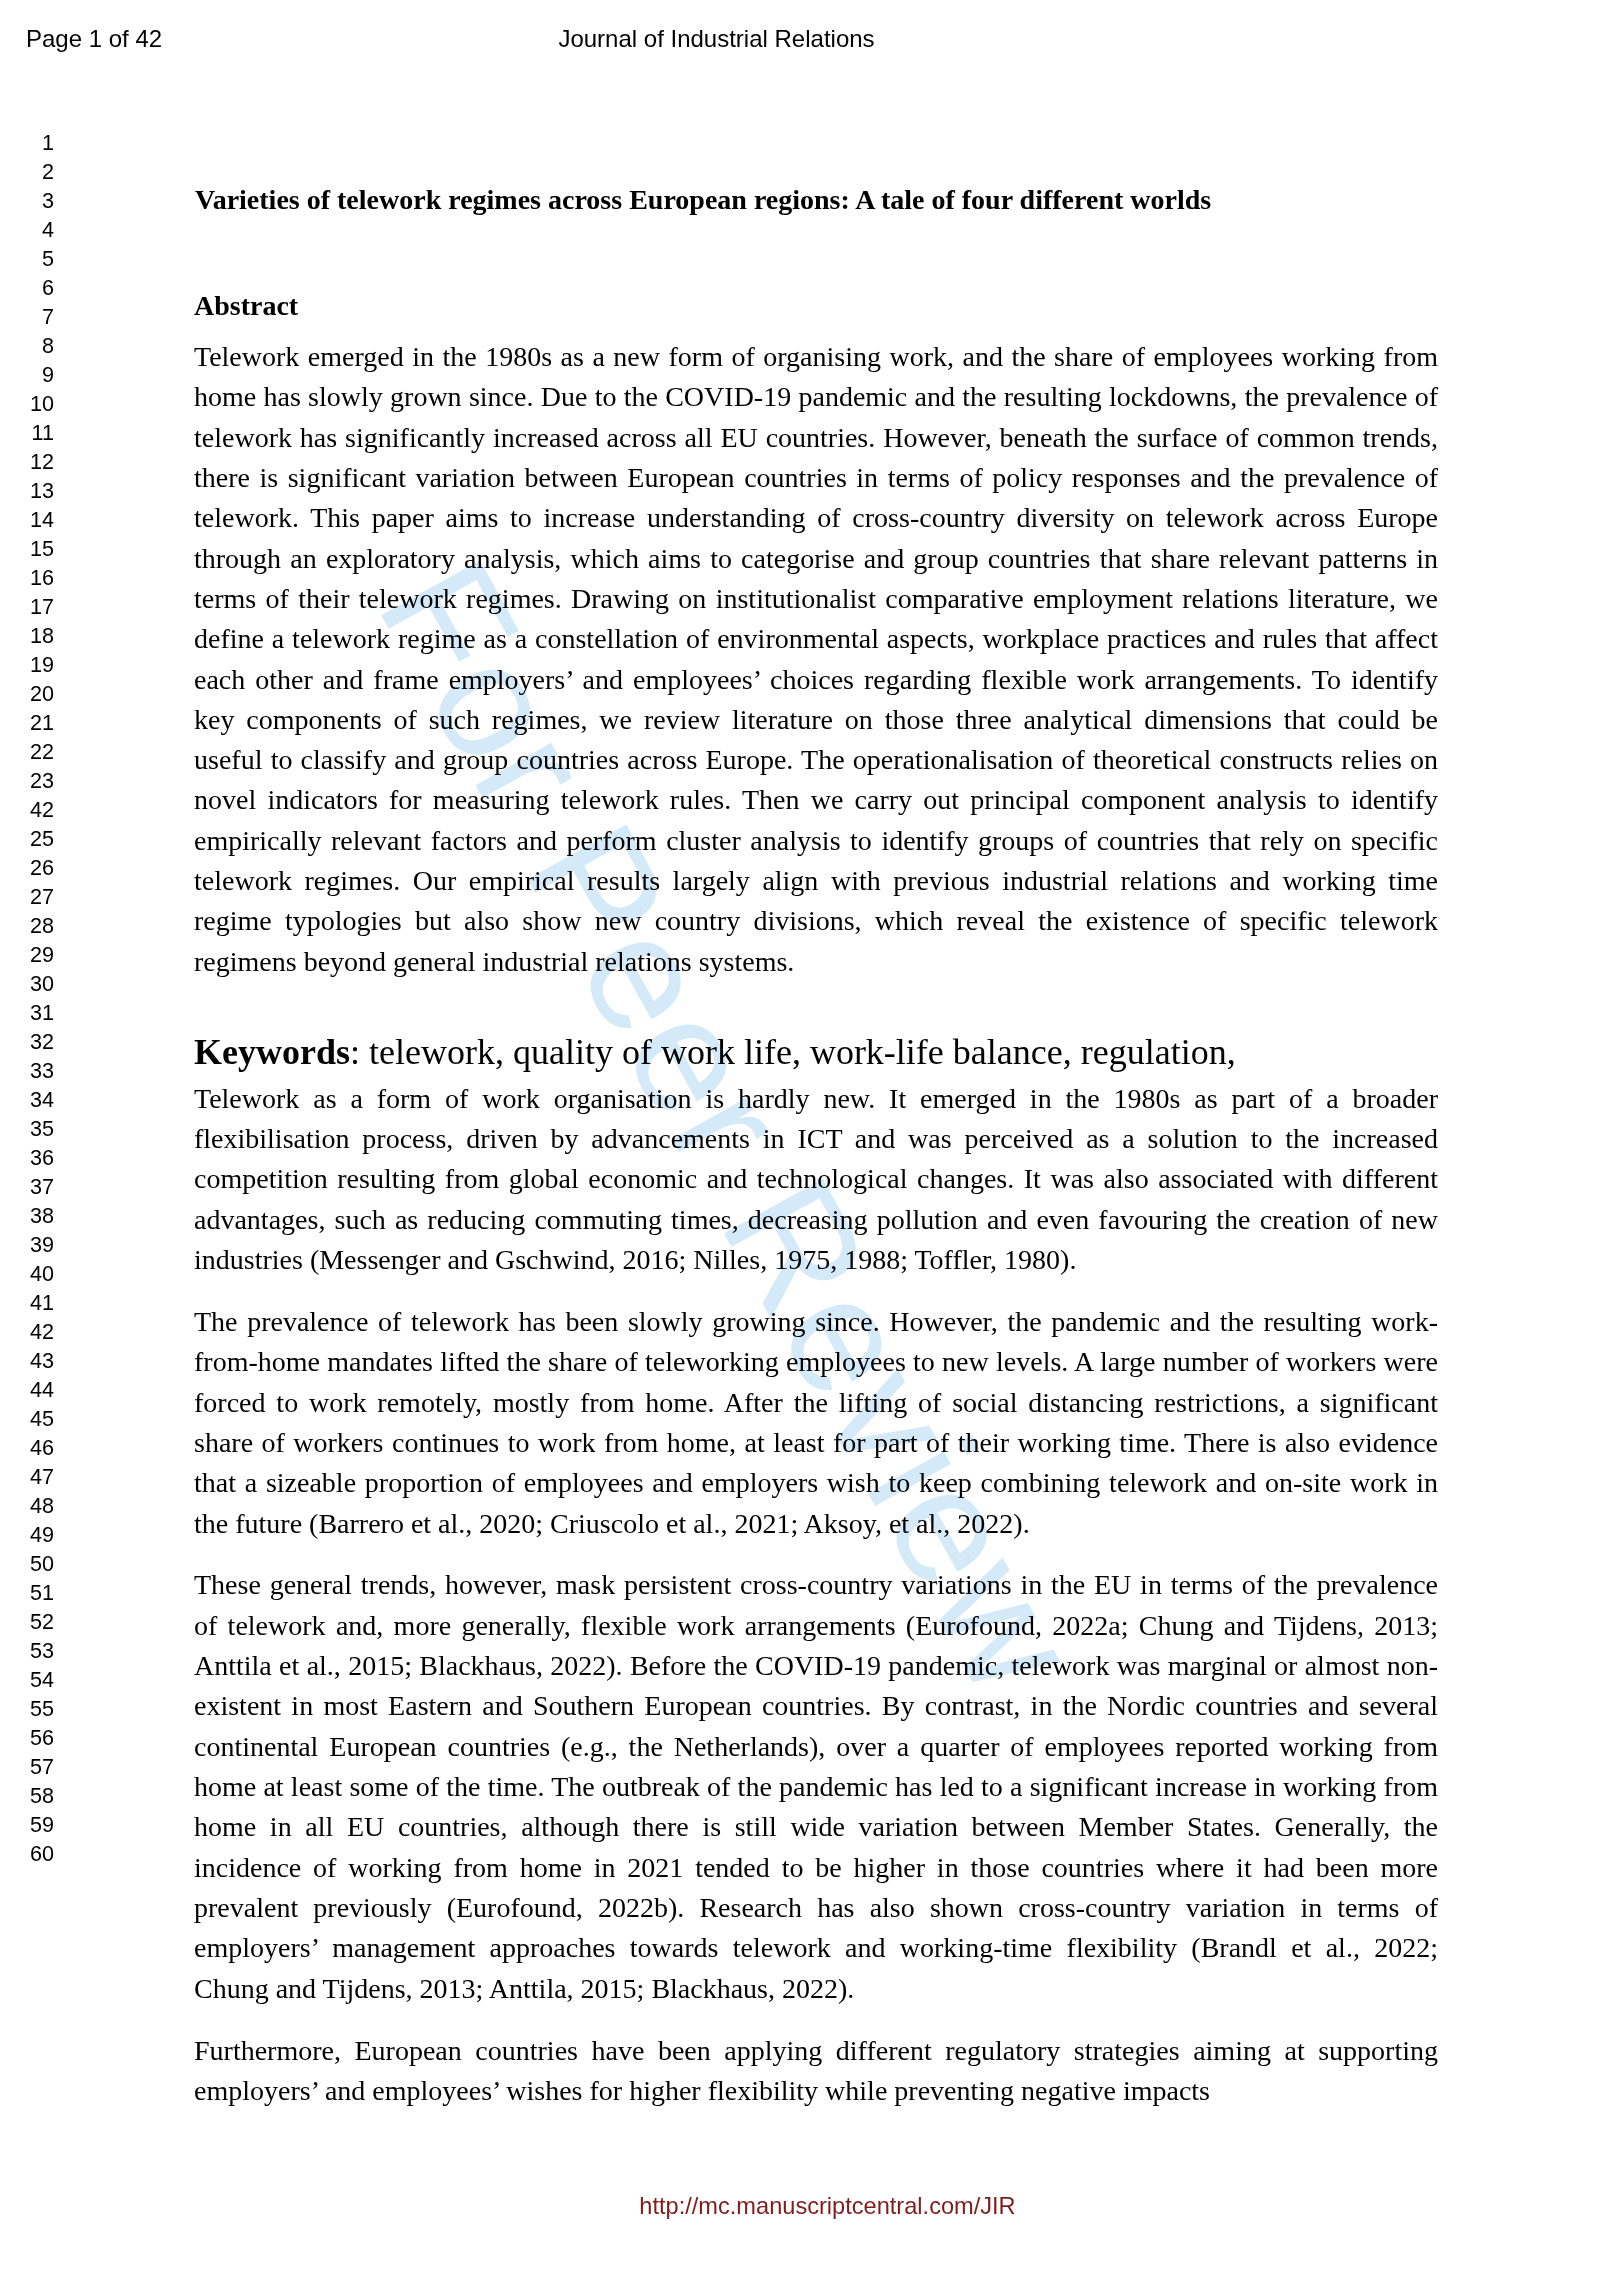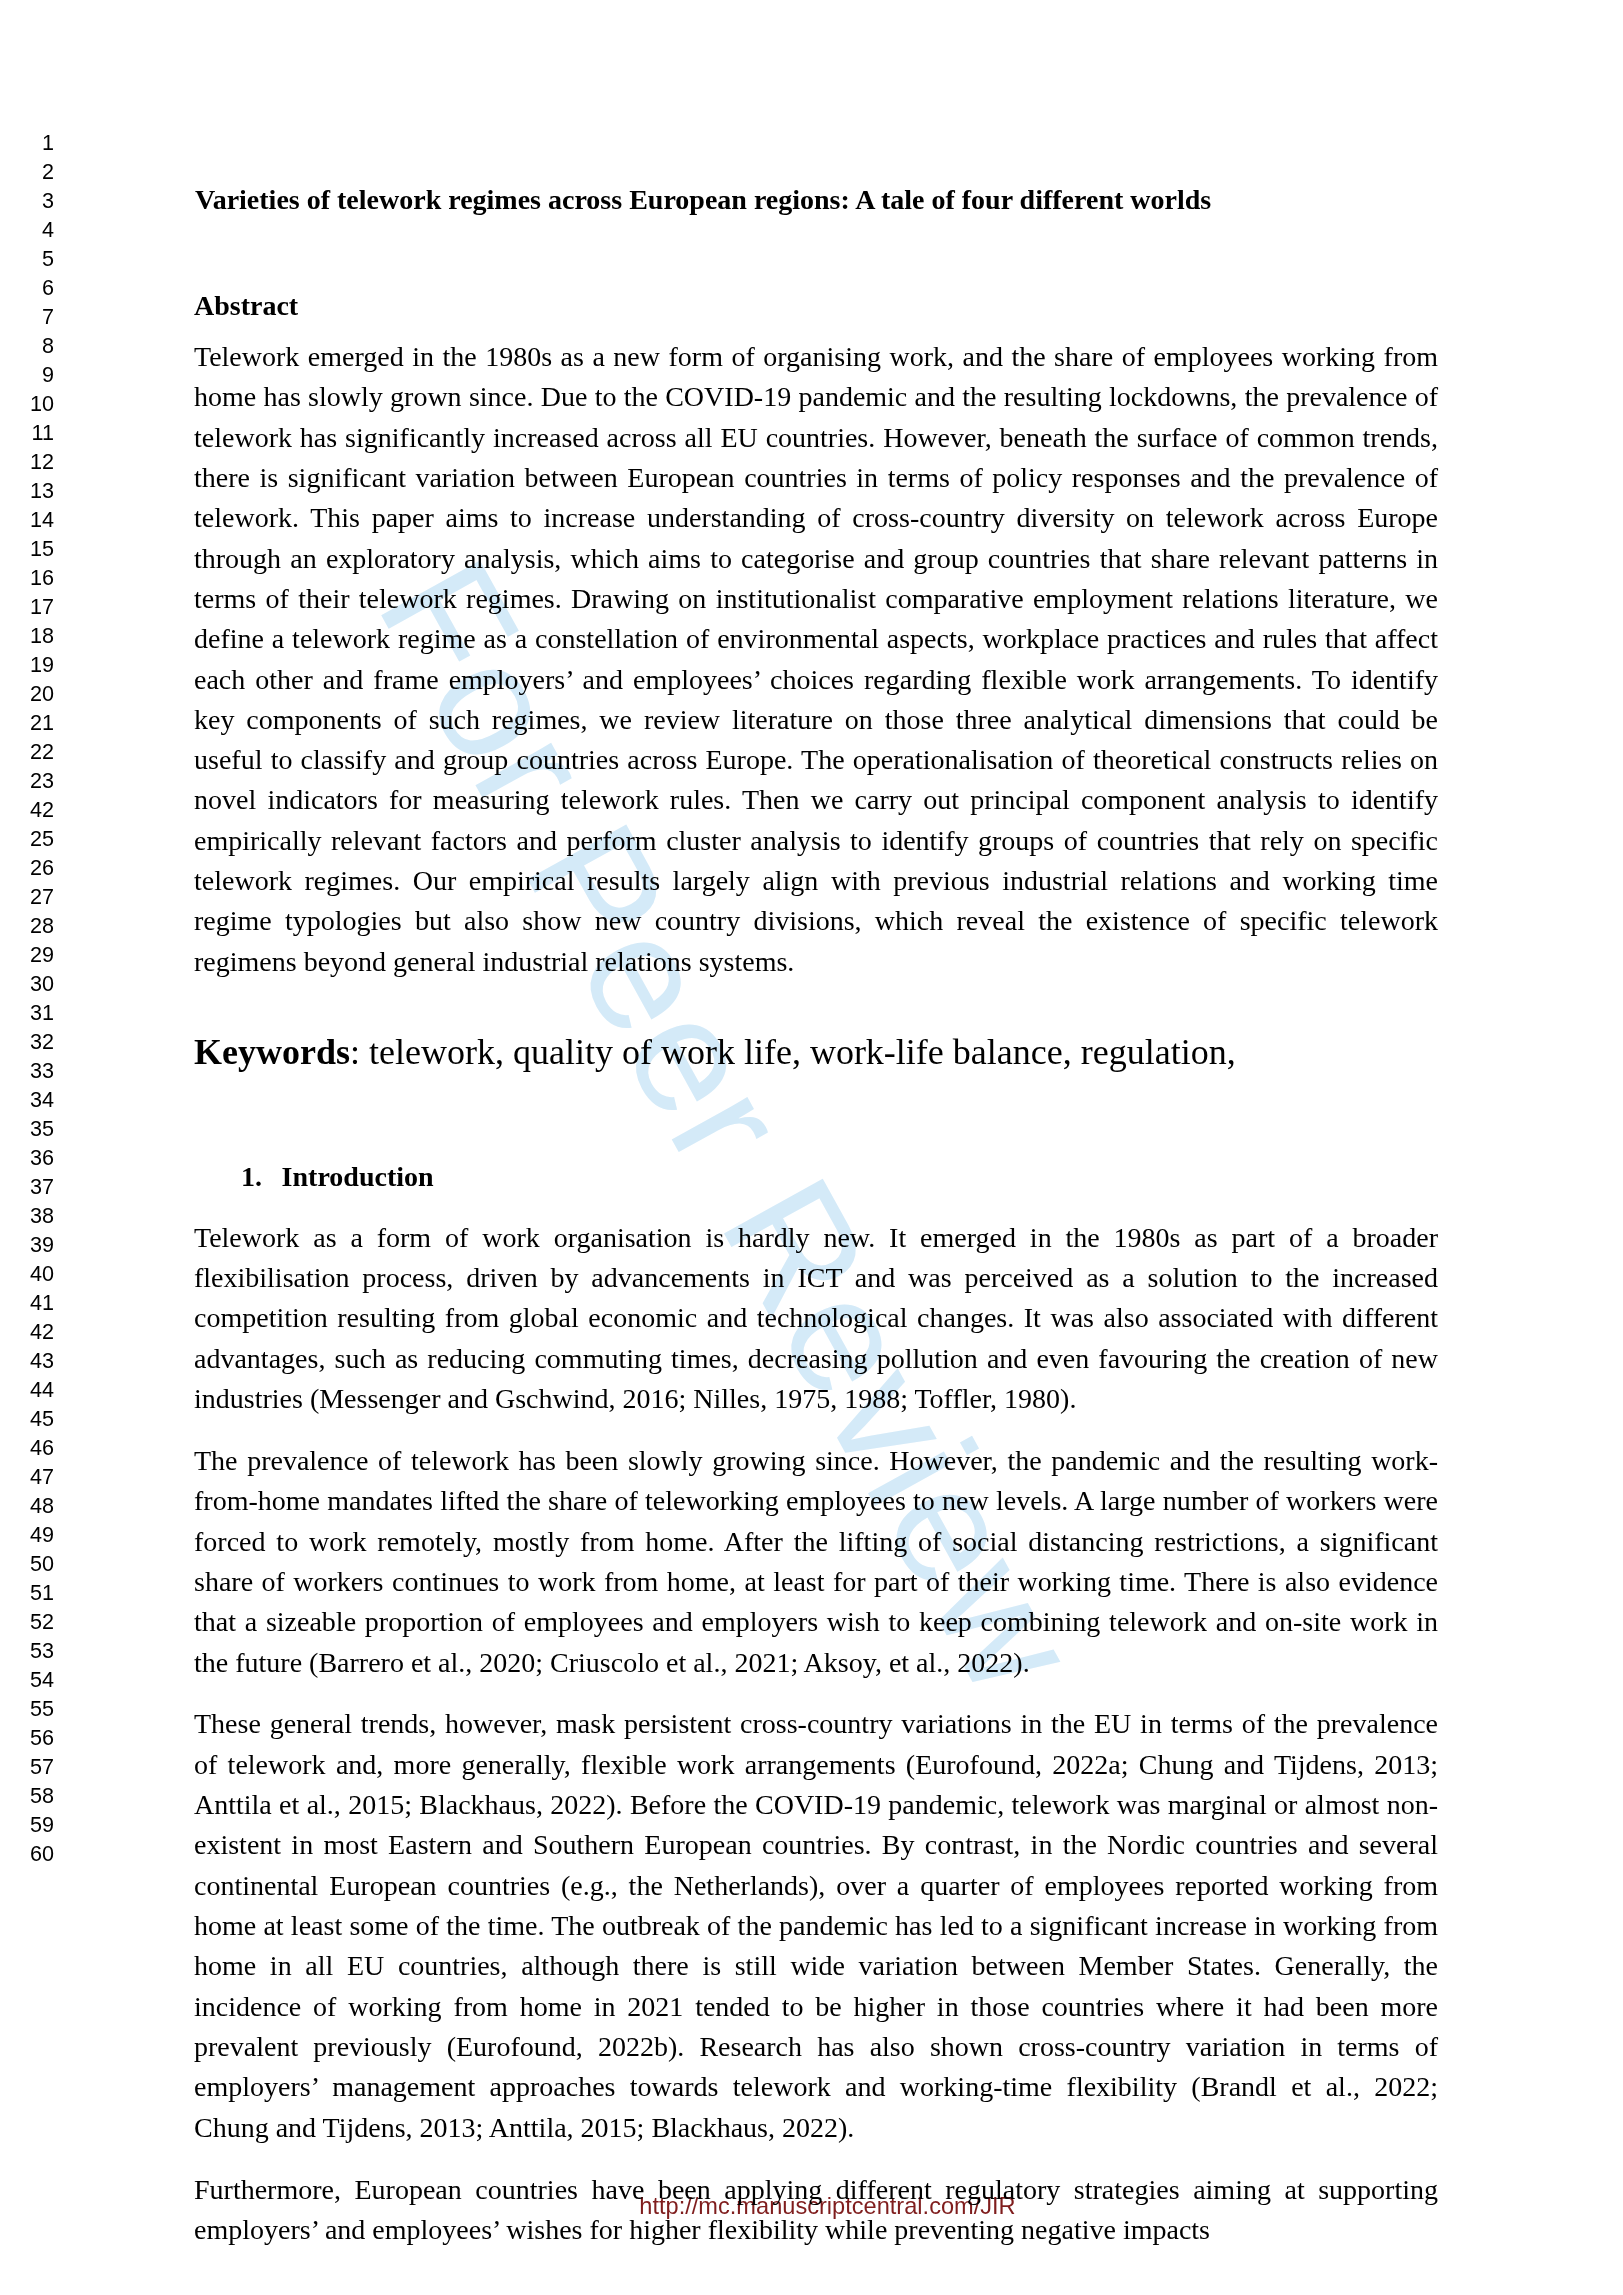--- a/index.html
+++ b/index.html
@@ -149,20 +149,24 @@
     font-size: 23.6px;
     color: #7f1d1d;
     margin-left: 16px;
   }
 </style>
 </head>
 <body>
 
 <div class="page">
 
+  <div class="running-head">
+    <div class="page-of">Page 1 of 42</div>
+    <div class="journal-name">Journal of Industrial Relations</div>
+  </div>
 
   <div class="line-numbers" id="line-number-gutter">
       <span>1</span>
       <span>2</span>
       <span>3</span>
       <span>4</span>
       <span>5</span>
       <span>6</span>
       <span>7</span>
       <span>8</span>
@@ -229,23 +233,20 @@
     <div class="doc-title">Varieties of telework regimes across European regions: A tale of four different worlds</div>
 
     <div class="section-heading">Abstract</div>
 
     <p class="body-text">Telework emerged in the 1980s as a new form of organising work, and the share of employees working from home has slowly grown since. Due to the COVID-19 pandemic and the resulting lockdowns, the prevalence of telework has significantly increased across all EU countries. However, beneath the surface of common trends, there is significant variation between European countries in terms of policy responses and the prevalence of telework. This paper aims to increase understanding of cross-country diversity on telework across Europe through an exploratory analysis, which aims to categorise and group countries that share relevant patterns in terms of their telework regimes. Drawing on institutionalist comparative employment relations literature, we define a telework regime as a constellation of environmental aspects, workplace practices and rules that affect each other and frame employers’ and employees’ choices regarding flexible work arrangements. To identify key components of such regimes, we review literature on those three analytical dimensions that could be useful to classify and group countries across Europe. The operationalisation of theoretical constructs relies on novel indicators for measuring telework rules. Then we carry out principal component analysis to identify empirically relevant factors and perform cluster analysis to identify groups of countries that rely on specific telework regimes. Our empirical results largely align with previous industrial relations and working time regime typologies but also show new country divisions, which reveal the existence of specific telework regimens beyond general industrial relations systems.</p>
 
     <div class="keywords-line">
       <b>Keywords</b><span>: telework, quality of work life, work-life balance, regulation,</span>
     </div>
 
-    <div class="intro-heading">
-      <span class="num">1.</span><span>Introduction</span>
-    </div>
 
     <p class="body-text">Telework as a form of work organisation is hardly new. It emerged in the 1980s as part of a broader flexibilisation process, driven by advancements in ICT and was perceived as a solution to the increased competition resulting from global economic and technological changes. It was also associated with different advantages, such as reducing commuting times, decreasing pollution and even favouring the creation of new industries (Messenger and Gschwind, 2016; Nilles, 1975, 1988; Toffler, 1980).</p>
     <p class="body-text">The prevalence of telework has been slowly growing since. However, the pandemic and the resulting work-from-home mandates lifted the share of teleworking employees to new levels. A large number of workers were forced to work remotely, mostly from home. After the lifting of social distancing restrictions, a significant share of workers continues to work from home, at least for part of their working time. There is also evidence that a sizeable proportion of employees and employers wish to keep combining telework and on-site work in the future (Barrero et al., 2020; Criuscolo et al., 2021; Aksoy, et al., 2022).</p>
     <p class="body-text">These general trends, however, mask persistent cross-country variations in the EU in terms of the prevalence of telework and, more generally, flexible work arrangements (Eurofound, 2022a; Chung and Tijdens, 2013; Anttila et al., 2015; Blackhaus, 2022). Before the COVID-19 pandemic, telework was marginal or almost non-existent in most Eastern and Southern European countries. By contrast, in the Nordic countries and several continental European countries (e.g., the Netherlands), over a quarter of employees reported working from home at least some of the time. The outbreak of the pandemic has led to a significant increase in working from home in all EU countries, although there is still wide variation between Member States. Generally, the incidence of working from home in 2021 tended to be higher in those countries where it had been more prevalent previously (Eurofound, 2022b). Research has also shown cross-country variation in terms of employers’ management approaches towards telework and working-time flexibility (Brandl et al., 2022; Chung and Tijdens, 2013; Anttila, 2015; Blackhaus, 2022).</p>
     <p class="body-text tight">Furthermore, European countries have been applying different regulatory strategies aiming at supporting employers’ and employees’ wishes for higher flexibility while preventing negative impacts</p>
 
   </div>
 
   <div class="footer-url">http://mc.manuscriptcentral.com/JIR</div>
 

